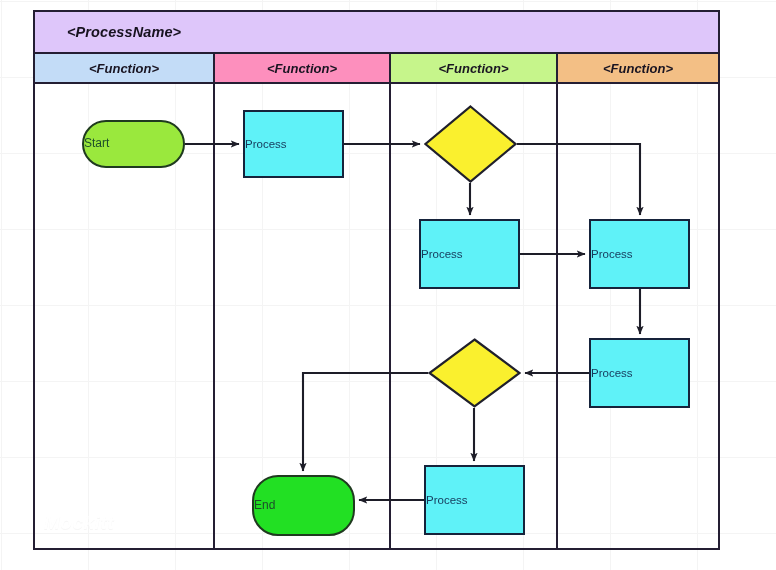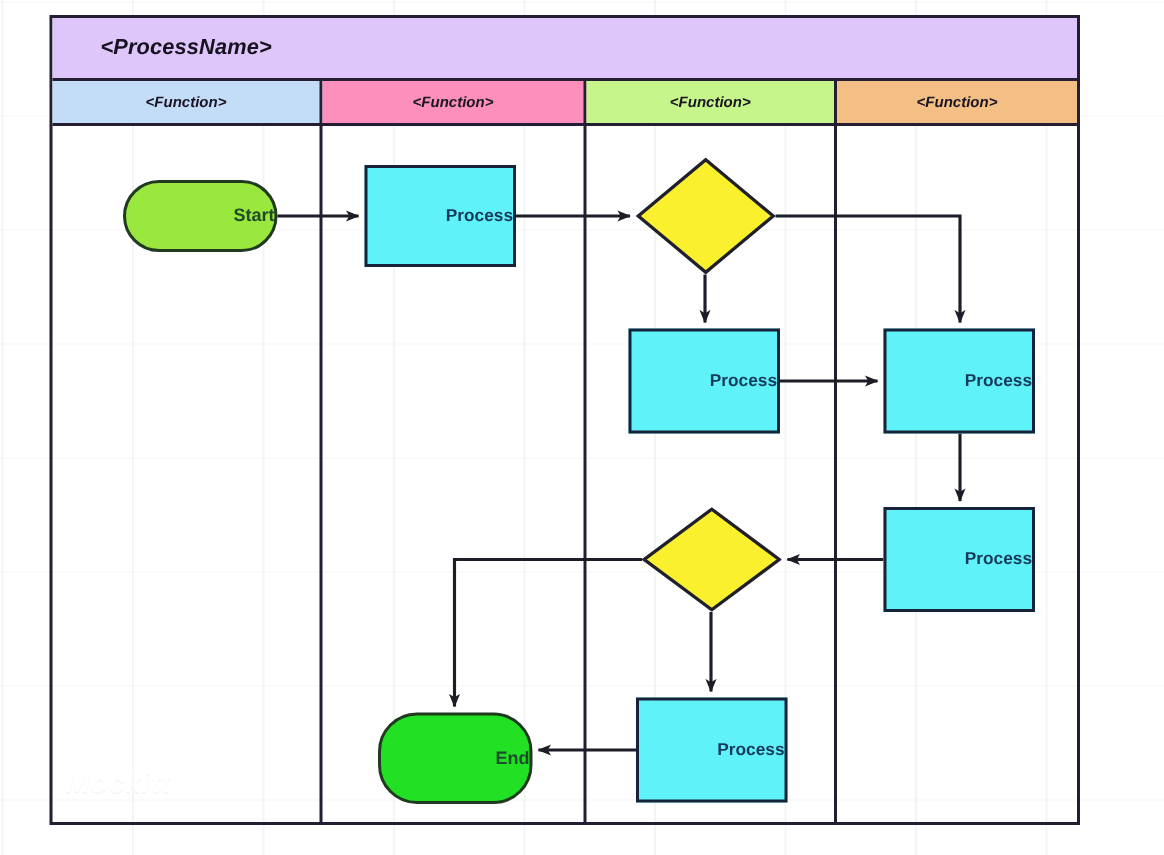--- a/index.html
+++ b/index.html
@@ -73,21 +73,21 @@
     box-sizing: border-box;
     display: flex;
     align-items: center;
     justify-content: center;
     border-right: 2px solid #241e33;
     height: 100%;
   }
   .lane-header:last-child { border-right: none; }
 
   .lane-header-label {
-    font-size: 10px;
+    font-size: 13px;
     font-style: italic;
     font-weight: bold;
     color: #1a1522;
   }
 
   #lane-body-row {
     position: absolute;
     left: 0;
     top: 72px;
     width: 100%;
@@ -113,23 +113,22 @@
     height: 570px;
     pointer-events: none;
   }
 
   
   .node {
     position: absolute;
     box-sizing: border-box;
     display: flex;
     align-items: center;
-    justify-content: flex-end;
+    justify-content: flex-start;
     text-align: center;
-    font-weight: bold;
   }
 
   .node-terminator {
     border: 2px solid #1f3a1f;
     border-radius: 26px;
   }
   .node-terminator .node-label {
     font-size: 12px;
     color: #1d4d2b;
   }

